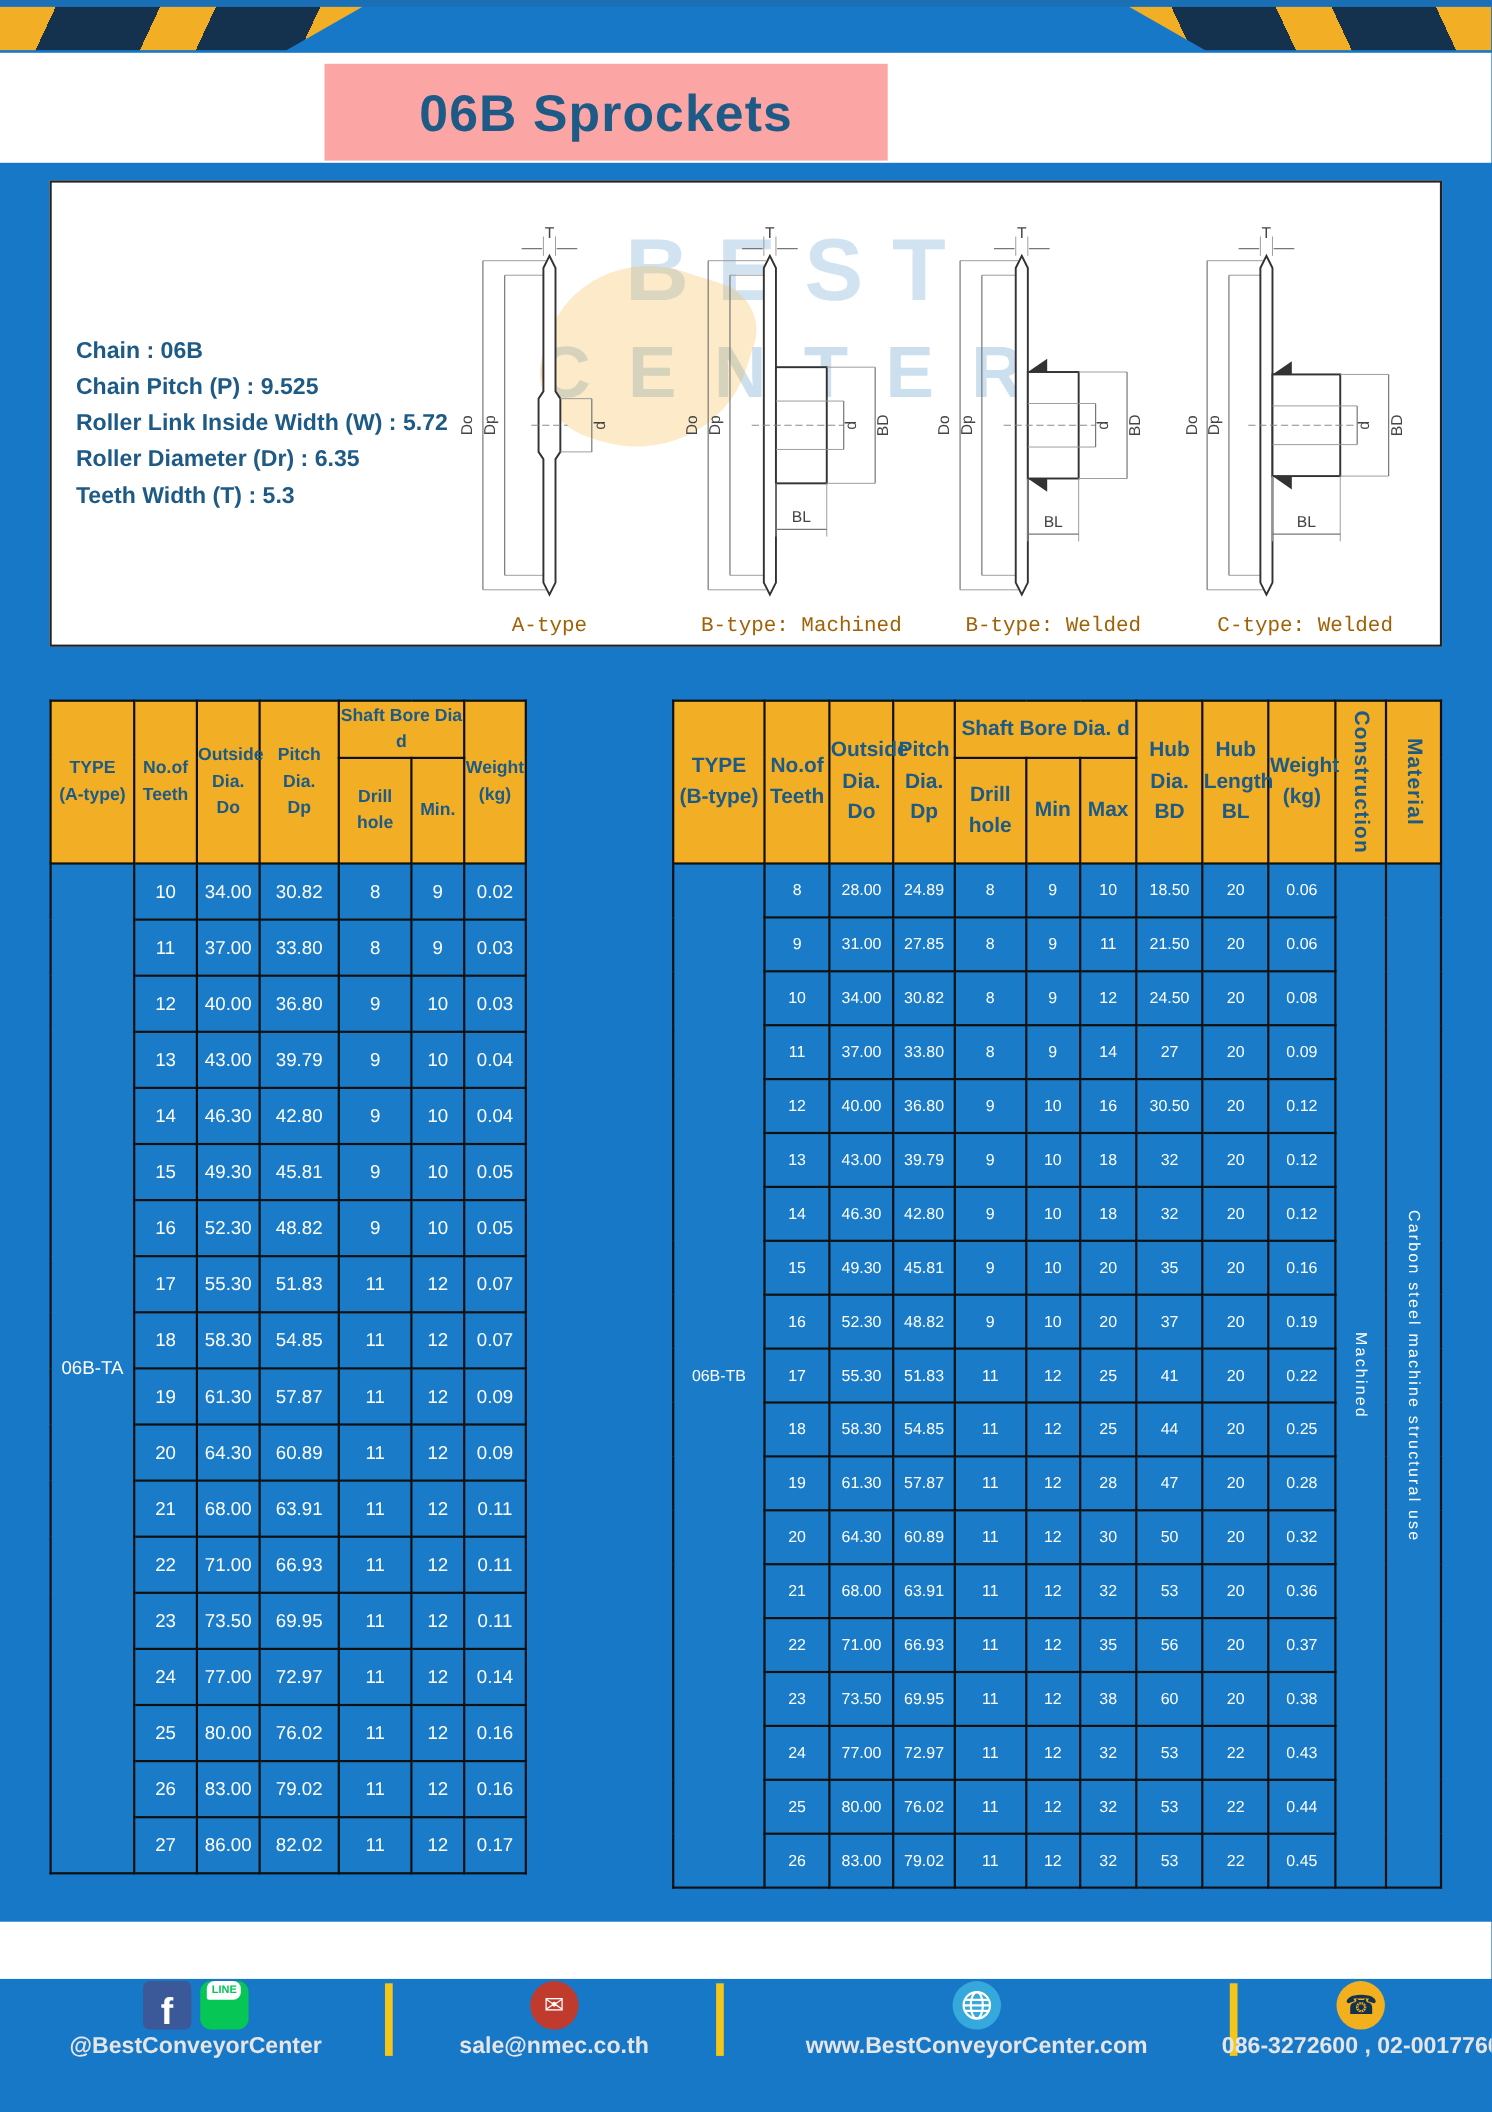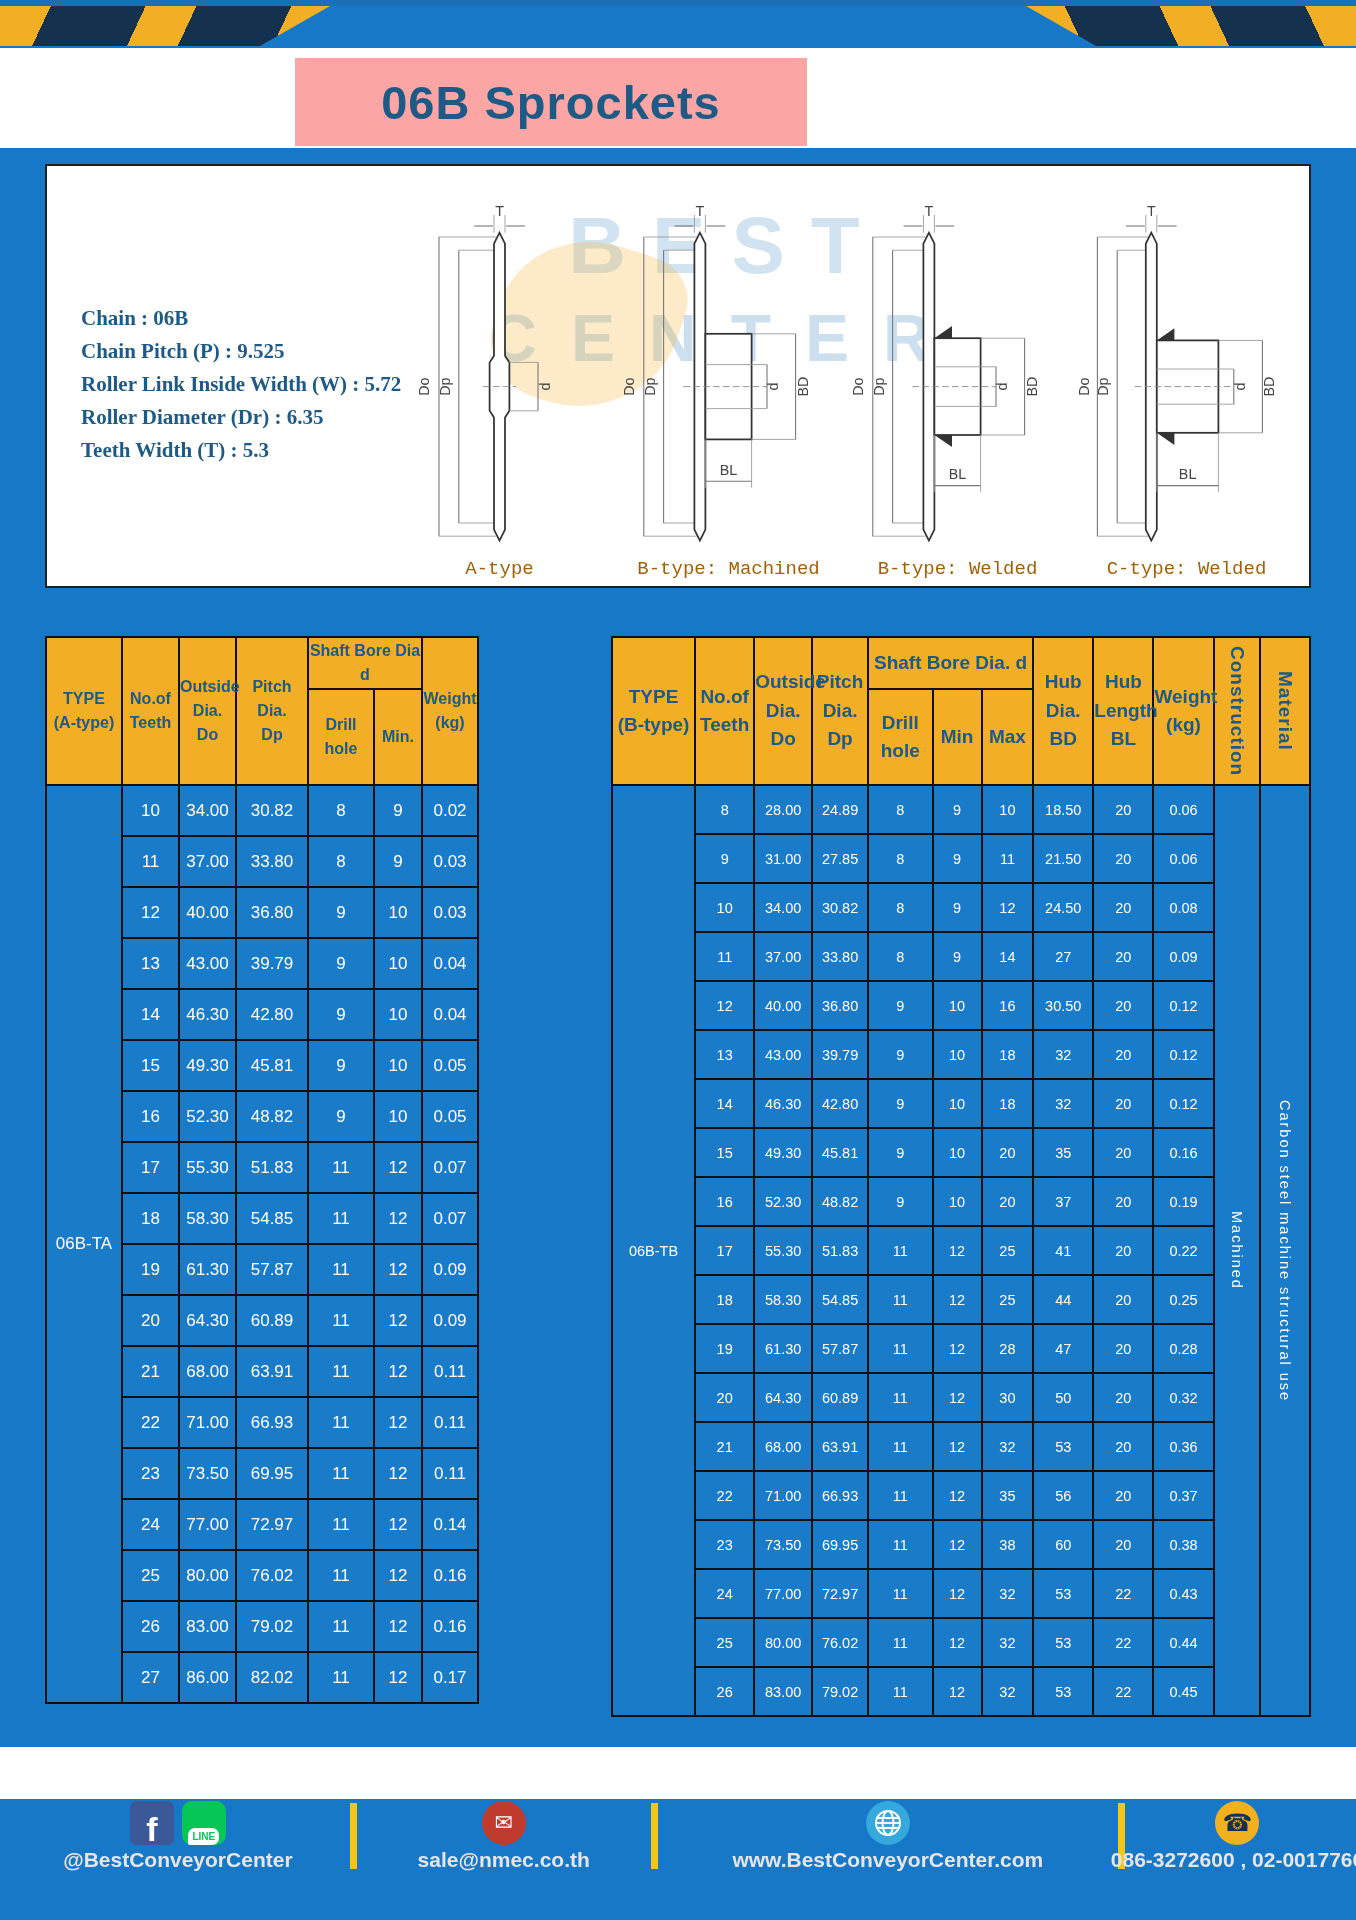--- a/index.html
+++ b/index.html
@@ -14,21 +14,21 @@
   .corner.left  { left:0;  clip-path:polygon(0 0,100% 0,calc(100% - 70px) 100%,0 100%); }
   .corner.right { right:0; transform:scaleX(-1); clip-path:polygon(0 0,100% 0,calc(100% - 70px) 100%,0 100%); }
   
   .title-band { height:100px; background:#fff; position:relative; }
   .title-box { position:absolute; left:295px; top:10px; width:512px; height:88px; background:#fca5a5;
     display:flex; align-items:center; justify-content:center;
     font-size:47px; font-weight:bold; color:#1D5A86; letter-spacing:1px; }
   .gap1 { height:16px; }
   
   .panel { margin:0 45px; height:424px; background:#fff; border:2px solid #222; position:relative; }
-  .specs { position:absolute; left:34px; top:136px; z-index:3;font-family:Liberation Serif, serif; }
+  .specs { position:absolute; left:22px; top:136px; z-index:3; }
   .spec-line { font-size:21px; font-weight:bold; color:#1D5A86; line-height:33px; white-space:nowrap; }
   .watermark { position:absolute; left:400px; top:34px; width:560px; text-align:center; z-index:1; }
   .wm-blob { position:absolute; left:50px; top:40px; width:180px; height:170px;
     background:rgba(246,178,60,0.28); border-radius:55% 25% 60% 35%; transform:rotate(18deg); }
   .wm1 { font-size:80px; font-weight:bold; letter-spacing:26px; color:rgba(140,185,220,0.40); }
   .wm2 { font-size:66px; font-weight:bold; letter-spacing:34px; color:rgba(140,185,220,0.45); margin-top:8px; }
   .figs { position:absolute; left:338px; top:8px; right:8px; bottom:6px; display:flex; z-index:2; }
   .fig { flex:1; display:flex; flex-direction:column; align-items:center; justify-content:flex-end; }
   .fig svg { width:100%; height:352px; }
   .fig-caption { font-size:19px; color:#a16207; margin-top:2px; white-space:nowrap;font-family:Liberation Mono, monospace; }
@@ -60,21 +60,21 @@
   .bottom-gap { height:30px; }
   .white-strip { height:52px; background:#fff; }
   .footer { height:78px; display:flex; align-items:stretch; padding:0 6px; }
   .contact { display:flex; flex-direction:column; align-items:center; justify-content:flex-end; padding-bottom:5px; }
   .c-social { width:345px; } .c-email { width:295px; } .c-web { width:462px; } .c-phone { width:225px; }
   .vdiv { width:7px; background:#F5C518; margin:4px 0 8px; }
   .icons-row { display:flex; gap:8px; align-items:center; margin-bottom:3px; }
   .c-label { color:#e5e5e5; font-weight:bold; font-size:21px; white-space:nowrap; }
   .fb { width:44px; height:44px; background:#3B5998; border-radius:6px; color:#fff; font-size:34px;
     font-weight:bold; display:flex; align-items:flex-end; justify-content:center; line-height:0.95; }
-  .line-ic { width:44px; height:44px; background:#06C755; border-radius:10px; display:flex; align-items:flex-end; justify-content:center; }
+  .line-ic { width:44px; height:44px; background:#06C755; border-radius:10px; display:flex; align-items:flex-start; justify-content:center; }
   .line-ic span { background:#fff; color:#06C755; font-size:10px; font-weight:bold; padding:3px 4px; border-radius:7px 7px 7px 2px; }
   .circ { width:44px; height:44px; border-radius:50%; display:flex; align-items:center; justify-content:center; }
   .mail { background:#C13A2E; color:#fff; font-size:22px; }
   .globe { background:#35A8DC; }
   .phone { background:#F2B01E; color:#14314D; font-size:24px; }
 </style>
 </head>
 <body>
 
 <div class="top-band">

